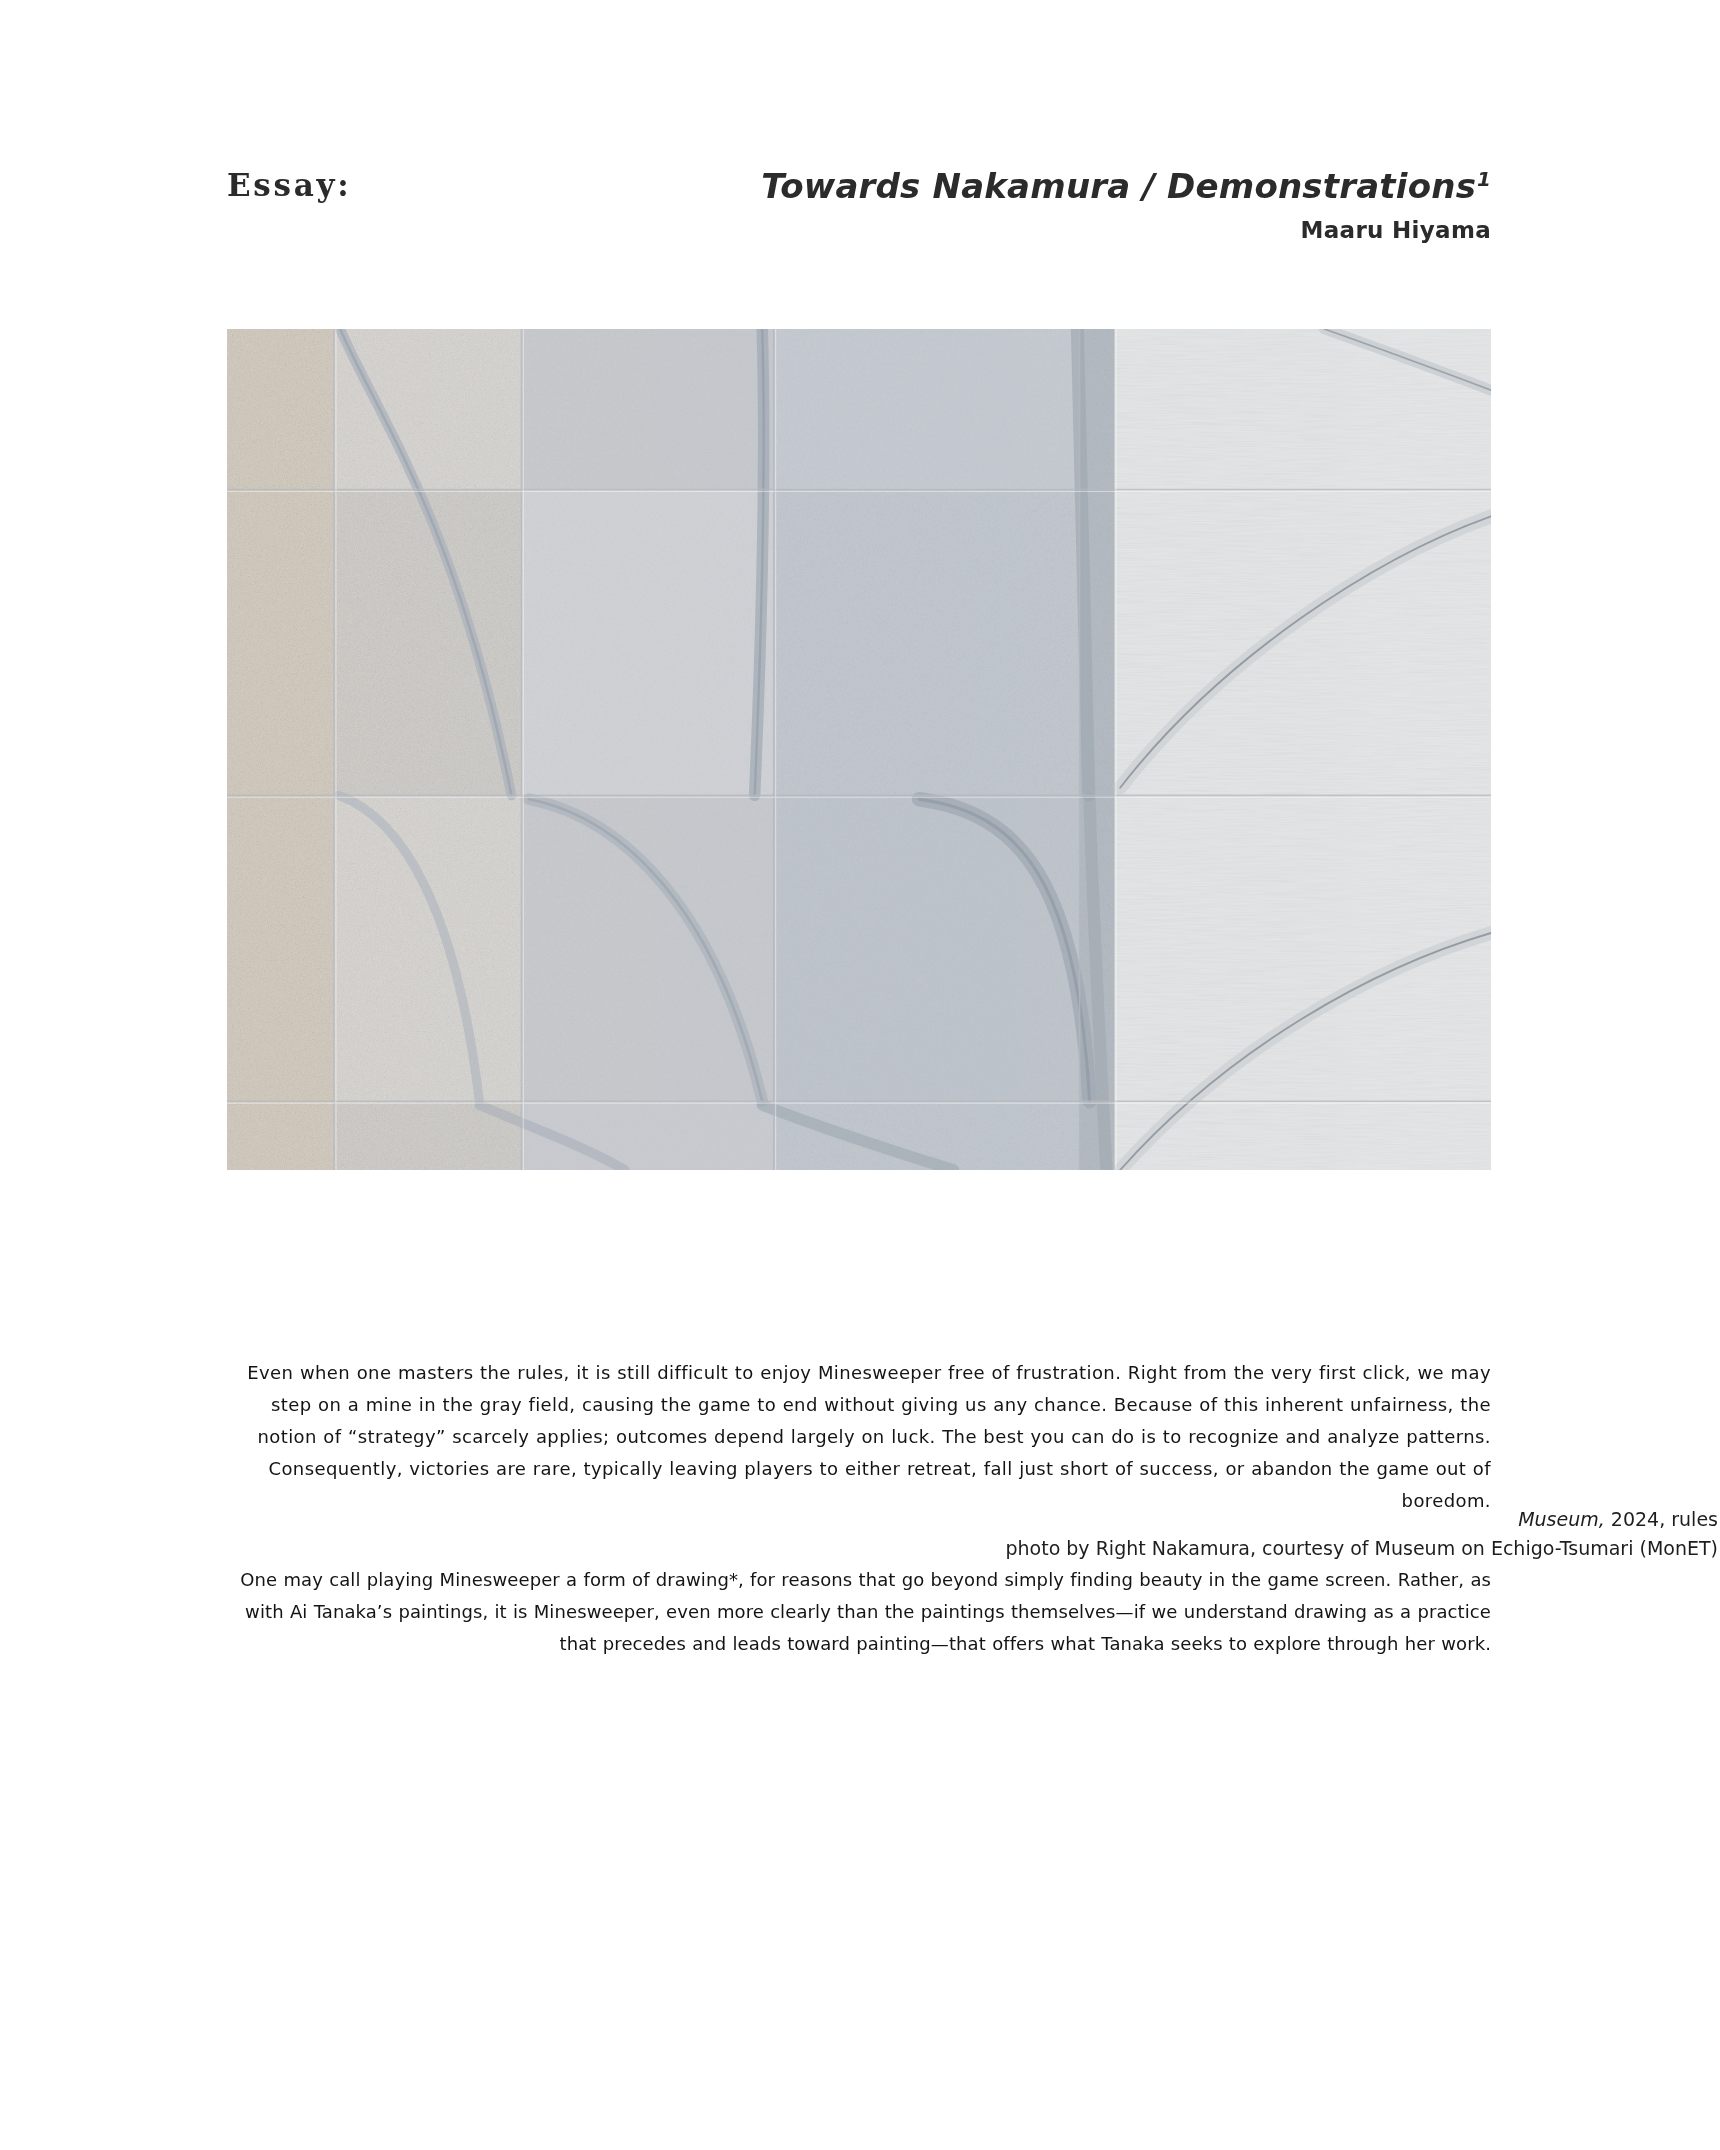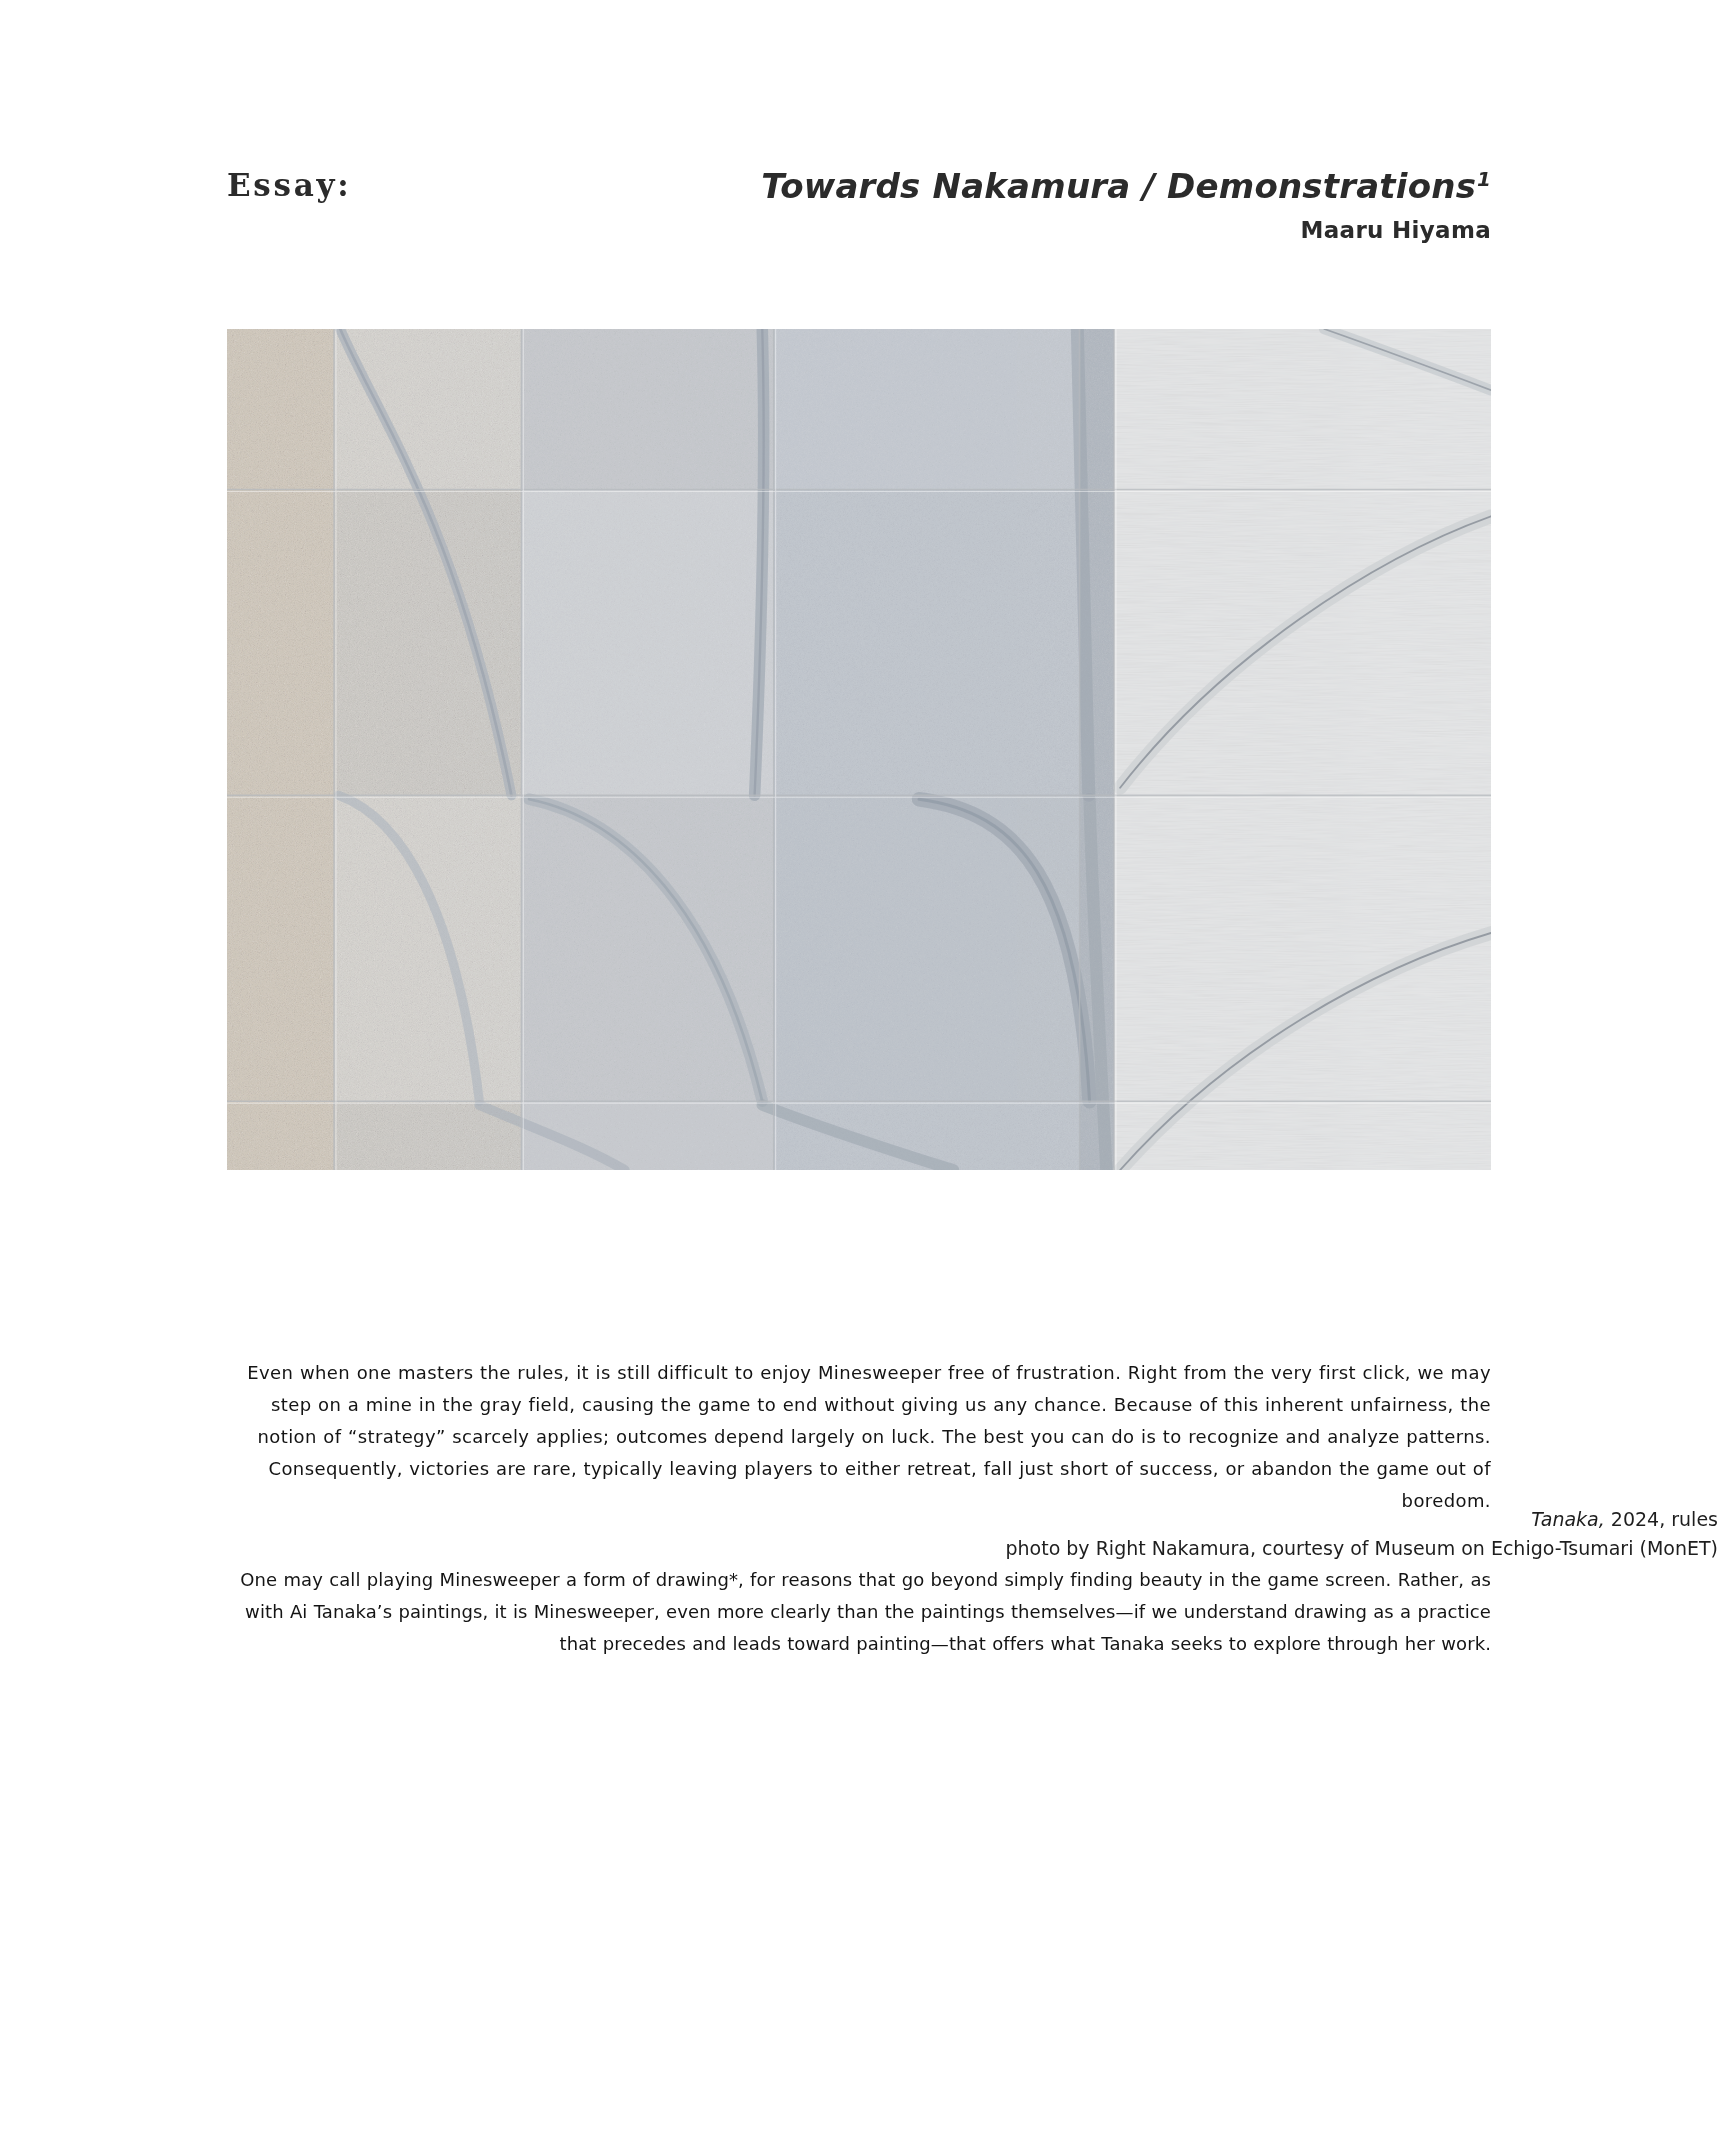--- a/index.html
+++ b/index.html
@@ -270,21 +270,21 @@
             <line x1="717.5" y1="0" x2="717.5" y2="1100"></line>
             <line x1="1162.5" y1="0" x2="1162.5" y2="1100"></line>
           </g>
 
           <rect x="0" y="0" width="1653" height="1100" fill="#ffffff" opacity="0.05"></rect>
         </g>
       </svg>
     </div>
 
     <div class="caption">
-      <span class="line"><span class="work-title">Tanaka,</span><span> 2024, rules</span></span>
+      <span class="line"><span class="work-title">Museum,</span><span> 2024, rules</span></span>
       <span class="line">photo by Right Nakamura, courtesy of Museum on Echigo-Tsumari (MonET)</span>
     </div>
   </div>
 
   <div class="body-text">
     <p>Even when one masters the rules, it is still difficult to enjoy Minesweeper free of frustration. Right from the very first click, we may step on a mine in the gray field, causing the game to end without giving us any chance. Because of this inherent unfairness, the notion of “strategy” scarcely applies; outcomes depend largely on luck. The best you can do is to recognize and analyze patterns. Consequently, victories are rare, typically leaving players to either retreat, fall just short of success, or abandon the game out of boredom.</p>
     <p class="tight">One may call playing Minesweeper a form of drawing*, for reasons that go beyond simply finding beauty in the game screen. Rather, as with Ai Tanaka’s paintings, it is Minesweeper, even more clearly than the paintings themselves—if we understand drawing as a practice that precedes and leads toward painting—that offers what Tanaka seeks to explore through her work.</p>
   </div>
 
 </div>

